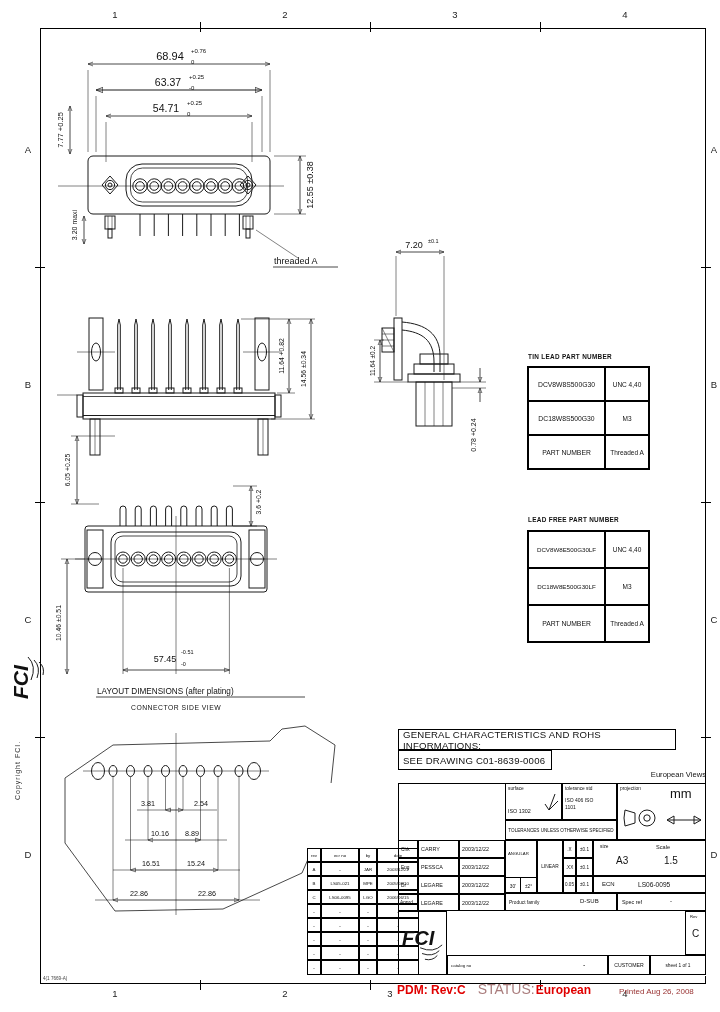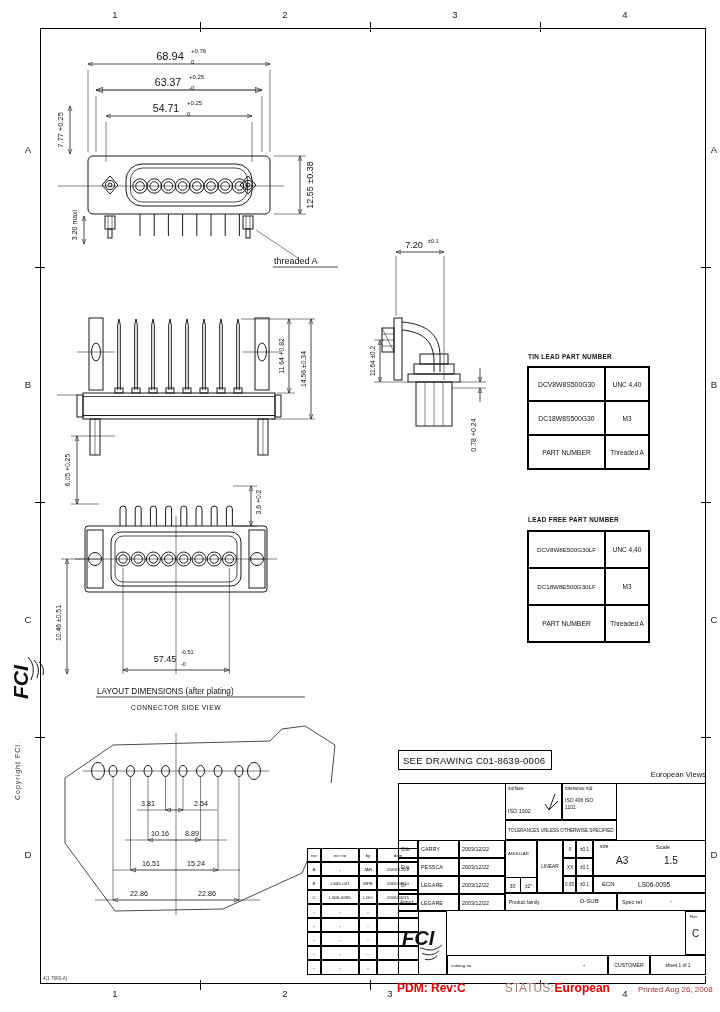--- a/index.html
+++ b/index.html
@@ -390,20 +390,21 @@
   <div class="pt-title" style="left:528px;top:516px">LEAD FREE PART NUMBER</div>
   <div class="pt" style="left:527px;top:530px;grid-auto-rows:37px">
     <div style="font-size:6.2px">DCV8W8E500G30LF</div>
     <div style="font-size:6.5px">UNC 4,40</div>
     <div style="font-size:6.2px">DC18W8E500G30LF</div>
     <div style="font-size:6.5px">M3</div>
     <div style="font-size:6.8px">PART NUMBER</div>
     <div style="font-size:6.5px">Threaded A</div>
   </div>
 
+  <div class="notes1" style="left:398px;top:729px;width:278px;height:21px">GENERAL CHARACTERISTICS AND ROHS INFORMATIONS:</div>
   <div class="notes1" style="left:398px;top:750px;width:154px;height:20px">SEE DRAWING C01-8639-0006</div>
   <div class="abs" style="left:560px;top:770px;width:146px;text-align:right;font-size:7.6px">European Views</div>
 
   <div class="tb" style="left:307px;top:783px;width:400px;height:193px">
     <div class="tbc" style="left:91px;top:0;width:308px;height:192px;border-width:1.4px"></div>
 
 
     <div class="tbc" style="left:198px;top:0;width:57px;height:37px">
       <div class="lbl" style="left:2px;top:2px">surface</div>
       <div class="lbl" style="left:2px;top:24px;font-size:5.4px">ISO 1302</div>
@@ -413,20 +414,34 @@
       </svg>
     </div>
 
     <div class="tbc" style="left:255px;top:0;width:55px;height:37px">
       <div class="lbl" style="left:2px;top:2px">tolerance std</div>
       <div class="lbl" style="left:2px;top:13px;width:40px;font-size:5px;line-height:7px">ISO 406 ISO 1101</div>
     </div>
 
     <div class="tbc" style="left:198px;top:37px;width:112px;height:20px;display:flex;align-items:center;justify-content:center;font-size:4.6px;text-align:center">TOLERANCES UNLESS OTHERWISE SPECIFIED</div>
 
+    <div class="tbc" style="left:310px;top:0;width:89px;height:57px">
+      <div class="lbl" style="left:2px;top:2px">projection</div>
+      <div class="abs" style="left:52px;top:2px;font-size:13px">mm</div>
+      <svg width="44" height="24" viewBox="0 0 44 24" class="dwg" style="left:4px;top:22px">
+        <path d="M3,4 Q1,12 3,20 L13,17 V7 Z"></path>
+        <circle cx="25" cy="12" r="8"></circle>
+        <circle cx="25" cy="12" r="3.2"></circle>
+      </svg>
+      <svg width="40" height="12" viewBox="0 0 40 12" class="dwg" style="left:46px;top:30px">
+        <line x1="3" y1="6" x2="37" y2="6" stroke-width="1.4"></line>
+        <path d="M3,6 L10,2 V10 Z" fill="#111" stroke="none"></path>
+        <path d="M37,6 L30,2 V10 Z" fill="#111" stroke="none"></path>
+      </svg>
+    </div>
 
     <div>
       <div class="tbc" style="left:91px;top:57px;width:20px;height:18px;font-size:4.8px;display:flex;align-items:center;padding-left:2px">Chk</div>
       <div class="tbc" style="left:111px;top:57px;width:41px;height:18px;font-size:5.4px;display:flex;align-items:center;padding-left:2px">CARRY</div>
       <div class="tbc" style="left:152px;top:57px;width:46px;height:18px;font-size:5.4px;display:flex;align-items:center;padding-left:2px">2003/12/22</div>
       <div class="tbc" style="left:91px;top:75px;width:20px;height:18px;font-size:4.8px;display:flex;align-items:center;padding-left:2px">Eng</div>
       <div class="tbc" style="left:111px;top:75px;width:41px;height:18px;font-size:5.4px;display:flex;align-items:center;padding-left:2px">PESSCA</div>
       <div class="tbc" style="left:152px;top:75px;width:46px;height:18px;font-size:5.4px;display:flex;align-items:center;padding-left:2px">2003/12/22</div>
       <div class="tbc" style="left:91px;top:93px;width:20px;height:18px;font-size:4.8px;display:flex;align-items:center;padding-left:2px">Dr</div>
       <div class="tbc" style="left:111px;top:93px;width:41px;height:18px;font-size:5.4px;display:flex;align-items:center;padding-left:2px">LEGARE</div>
@@ -533,18 +548,18 @@
     <div class="tbc" style="left:378px;top:128px;width:21px;height:44px">
       <div class="abs" style="left:4px;top:2px;font-size:4.2px">Rev</div>
       <div class="abs" style="left:6px;top:16px;font-size:10px">C</div>
     </div>
     <div class="tbc" style="left:301px;top:172px;width:42px;height:20px;display:flex;align-items:center;justify-content:center;font-size:5.2px">CUSTOMER</div>
     <div class="tbc" style="left:343px;top:172px;width:56px;height:20px;display:flex;align-items:center;justify-content:center;font-size:4.8px">sheet 1 of 1</div>
   </div>
 
   <div class="footer" style="left:397px;top:981px">
     <span style="font-size:12px;font-weight:bold;color:#e00000">PDM: Rev:C</span>
-    <span style="font-size:12px;color:#a97c7c;margin-left:39px">STATUS:</span>
+    <span style="font-size:14px;color:#a97c7c;margin-left:12px">STATUS:</span>
     <span style="font-size:12px;font-weight:bold;color:#e00000;margin-left:1px">European</span>
     <span style="font-size:8px;color:#993333;margin-left:28px">Printed Aug 26, 2008</span>
   </div>
 
 </div>
 
 </body></html>

